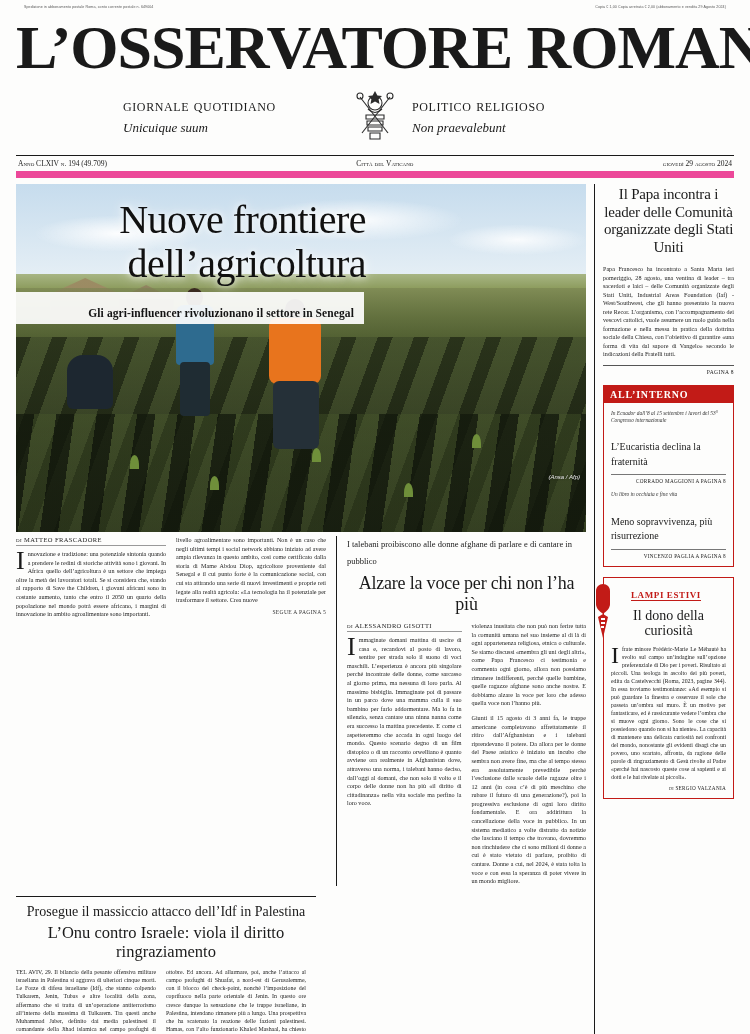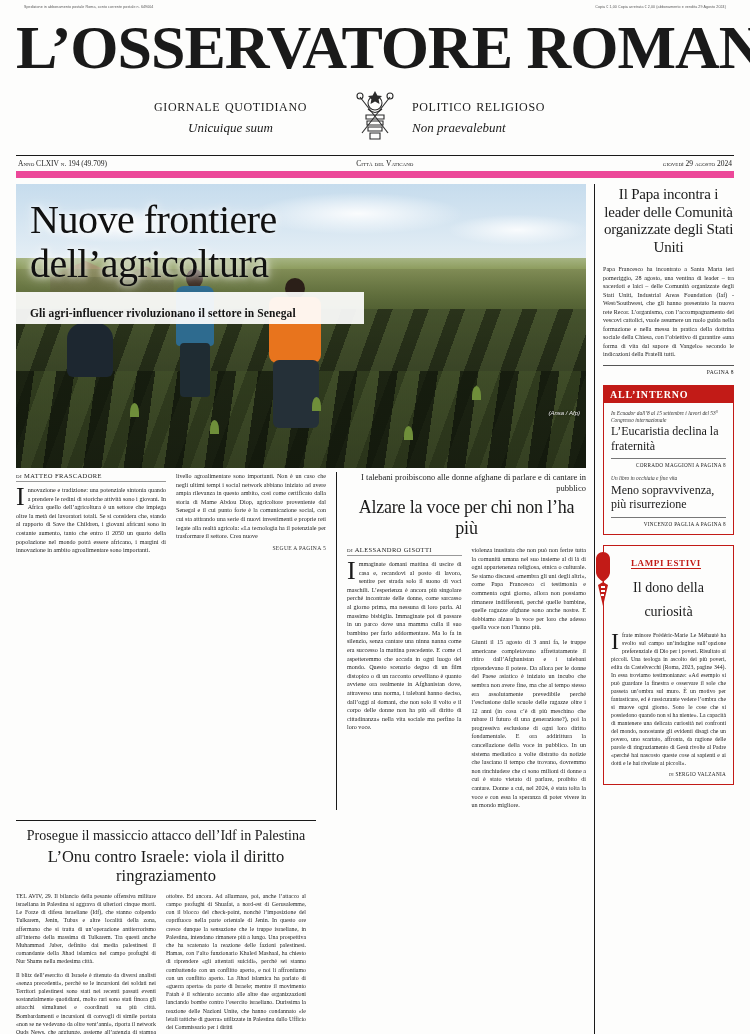--- a/index.html
+++ b/index.html
@@ -41,21 +41,21 @@
   .subhead-wrap {
     display: flex; align-items: center; justify-content: center;
     gap: 10px; margin-top: 6px;
   }
   .subhead-line1 {
     font-size: 16.5px; letter-spacing: .6px;
     font-variant: small-caps; text-transform: lowercase;
   }
   .crest { width: 54px; height: 58px; flex: 0 0 54px; }
   .sub-left, .sub-right { width: 215px; }
-  .sub-left { text-align: center; }
+  .sub-left { text-align: left; }
   .sub-right { text-align: left; }
   .sub-left .l2, .sub-right .l2 { font-style: italic; font-size: 13px; margin-top: 4px; }
 
   
   .rule { border-top: 1px solid #1a1a1a; margin-top: 10px; }
   .daterow {
     display: flex; justify-content: space-between; align-items: center;
     font-size: 7.5px; padding: 3px 2px 3px 2px;
     font-variant: small-caps;
     border-bottom: 7px solid #ec4899;
@@ -70,22 +70,22 @@
     height: 880px;
   }
   .left-zone { width: 578px; padding-right: 8px; position: relative; }
   .right-zone {
     width: 140px; border-left: 1px solid #1a1a1a;
     padding-left: 8px; position: relative;
   }
 
   
   .lead {
-    position: relative; width: 570px; height: 284px;
-    overflow: hidden; border: 0;
+    position: relative; width: 570px; height: 348px;
+    overflow: hidden; border: 0; text-align: right;
   }
   .photo {
     position: absolute; inset: 0;
     background:
       linear-gradient(to bottom, #cfe0ee 0%, #dbe7f0 16%, #b9c79e 23%, #8d9c5e 30%, #6d7f43 38%, #4a5c2c 48%, #3c4a24 60%, #30391d 78%, #262f18 100%);
   }
   .photo .field-rows {
     position: absolute; left: 0; right: 0; top: 44%; bottom: 0;
     background:
       repeating-linear-gradient(110deg, rgba(25,30,18,.55) 0 14px, rgba(95,105,70,.25) 14px 34px),
@@ -177,21 +177,21 @@
   .dropcap-para { font-size: 6.1px; line-height: 8.6px; text-align: justify; }
   .dropcap-para::first-letter {
     float: left; font-size: 26px; line-height: 20px; padding: 1px 3px 0 0; font-weight: 400;
   }
   .col-text { font-size: 6.1px; line-height: 8.6px; text-align: justify; color: #1c1c1c; }
   .segue {
     font-size: 5.6px; font-variant: small-caps; text-align: right;
     letter-spacing: .3px; margin-top: 4px; color: #333;
   }
   .mid-kicker {
-    text-align: right; font-size: 8.5px; line-height: 11px; margin-bottom: 3px;
+    text-align: left; font-size: 8.5px; line-height: 17px; margin-bottom: 3px;
   }
   .mid-title {
     text-align: center; font-size: 18px; line-height: 21px; letter-spacing: -.2px;
   }
   .mid-cols { display: flex; gap: 10px; margin-top: 7px; }
   .mid-col { width: 120px; }
   .bl-kicker { text-align: center; font-size: 14px; margin-bottom: 3px; }
   .bl-title { text-align: center; font-size: 16.5px; line-height: 19px; }
   .bl-cols { display: flex; gap: 10px; margin-top: 7px; }
   .bl-col { width: 140px; }
@@ -212,39 +212,39 @@
   }
   .allinterno {
     margin-top: 10px; border: 1px solid #c21b17; padding: 0 0 7px 0;
   }
   .ai-head {
     background: #c21b17; color: #fff; font-variant: small-caps;
     font-size: 10px; letter-spacing: .8px; padding: 3px 6px; font-weight: 700;
   }
   .ai-item { padding: 7px 7px 0 7px; }
   .ai-kick { font-size: 5.4px; font-style: italic; line-height: 7.4px; color: #333; }
-  .ai-title { font-size: 12px; line-height: 14.5px; margin-top: 0; }
+  .ai-title { font-size: 10px; line-height: 14.5px; margin-top: 16px; }
   .ai-auth {
     font-size: 5.2px; font-variant: small-caps; text-align: right;
     border-top: .5px solid #777; margin-top: 5px; padding-top: 3px; letter-spacing: .3px;
   }
   .lampi {
     margin-top: 10px; border: 1px solid #c21b17; padding: 6px 7px 7px 7px;
     position: relative;
   }
   .lampi-head {
     font-variant: small-caps; font-size: 9px; color: #c21b17;
     border-bottom: 1px solid #c21b17; display: inline-block;
     letter-spacing: .6px; margin-left: 20px; font-weight: 700;
   }
   .bolt {
     position: absolute; left: -9px; top: 6px; width: 16px; height: 54px;
   }
   .lampi-title {
-    text-align: center; font-size: 14px; line-height: 24px; margin-top: 6px;
+    text-align: center; font-size: 14px; line-height: 15px; margin-top: 6px;
   }
   .lampi-body {
     font-size: 5.8px; line-height: 8px; text-align: justify; margin-top: 7px;
   }
   .lampi-body::first-letter {
     float: left; font-size: 24px; line-height: 18px; padding: 1px 3px 0 0;
   }
   .lampi-auth {
     font-size: 5.2px; font-variant: small-caps; text-align: right;
     margin-top: 4px; letter-spacing: .3px;

